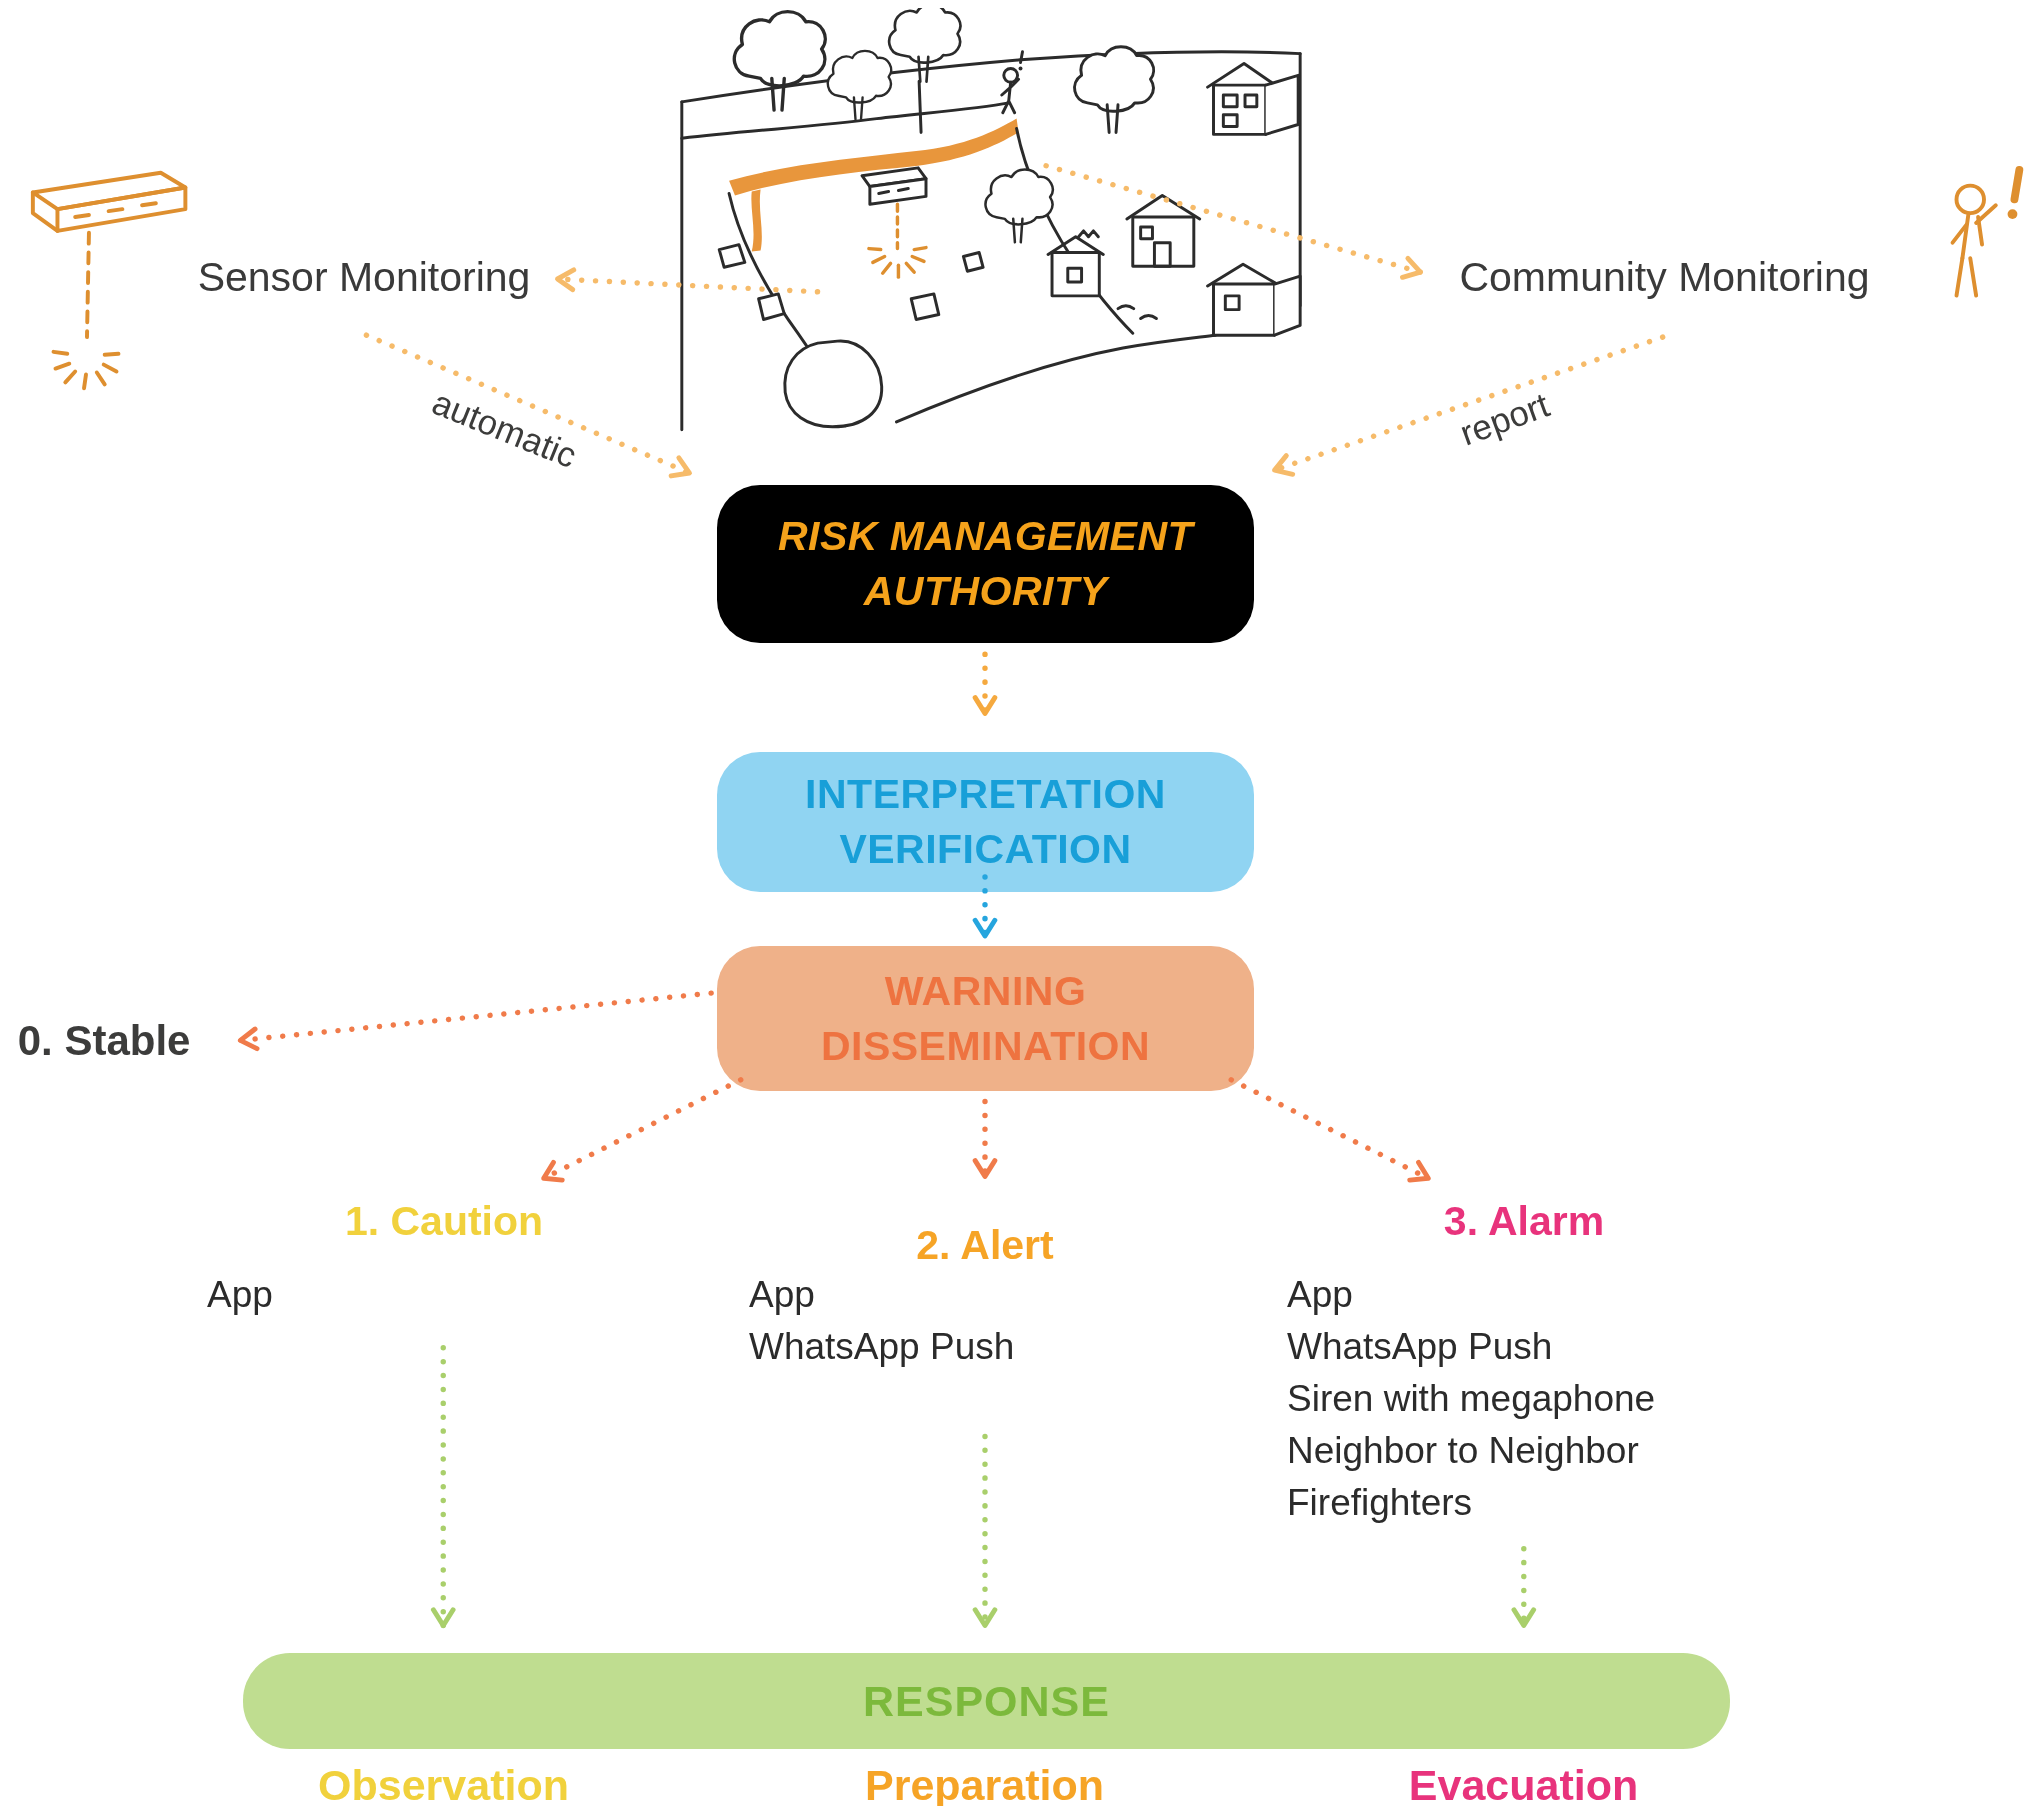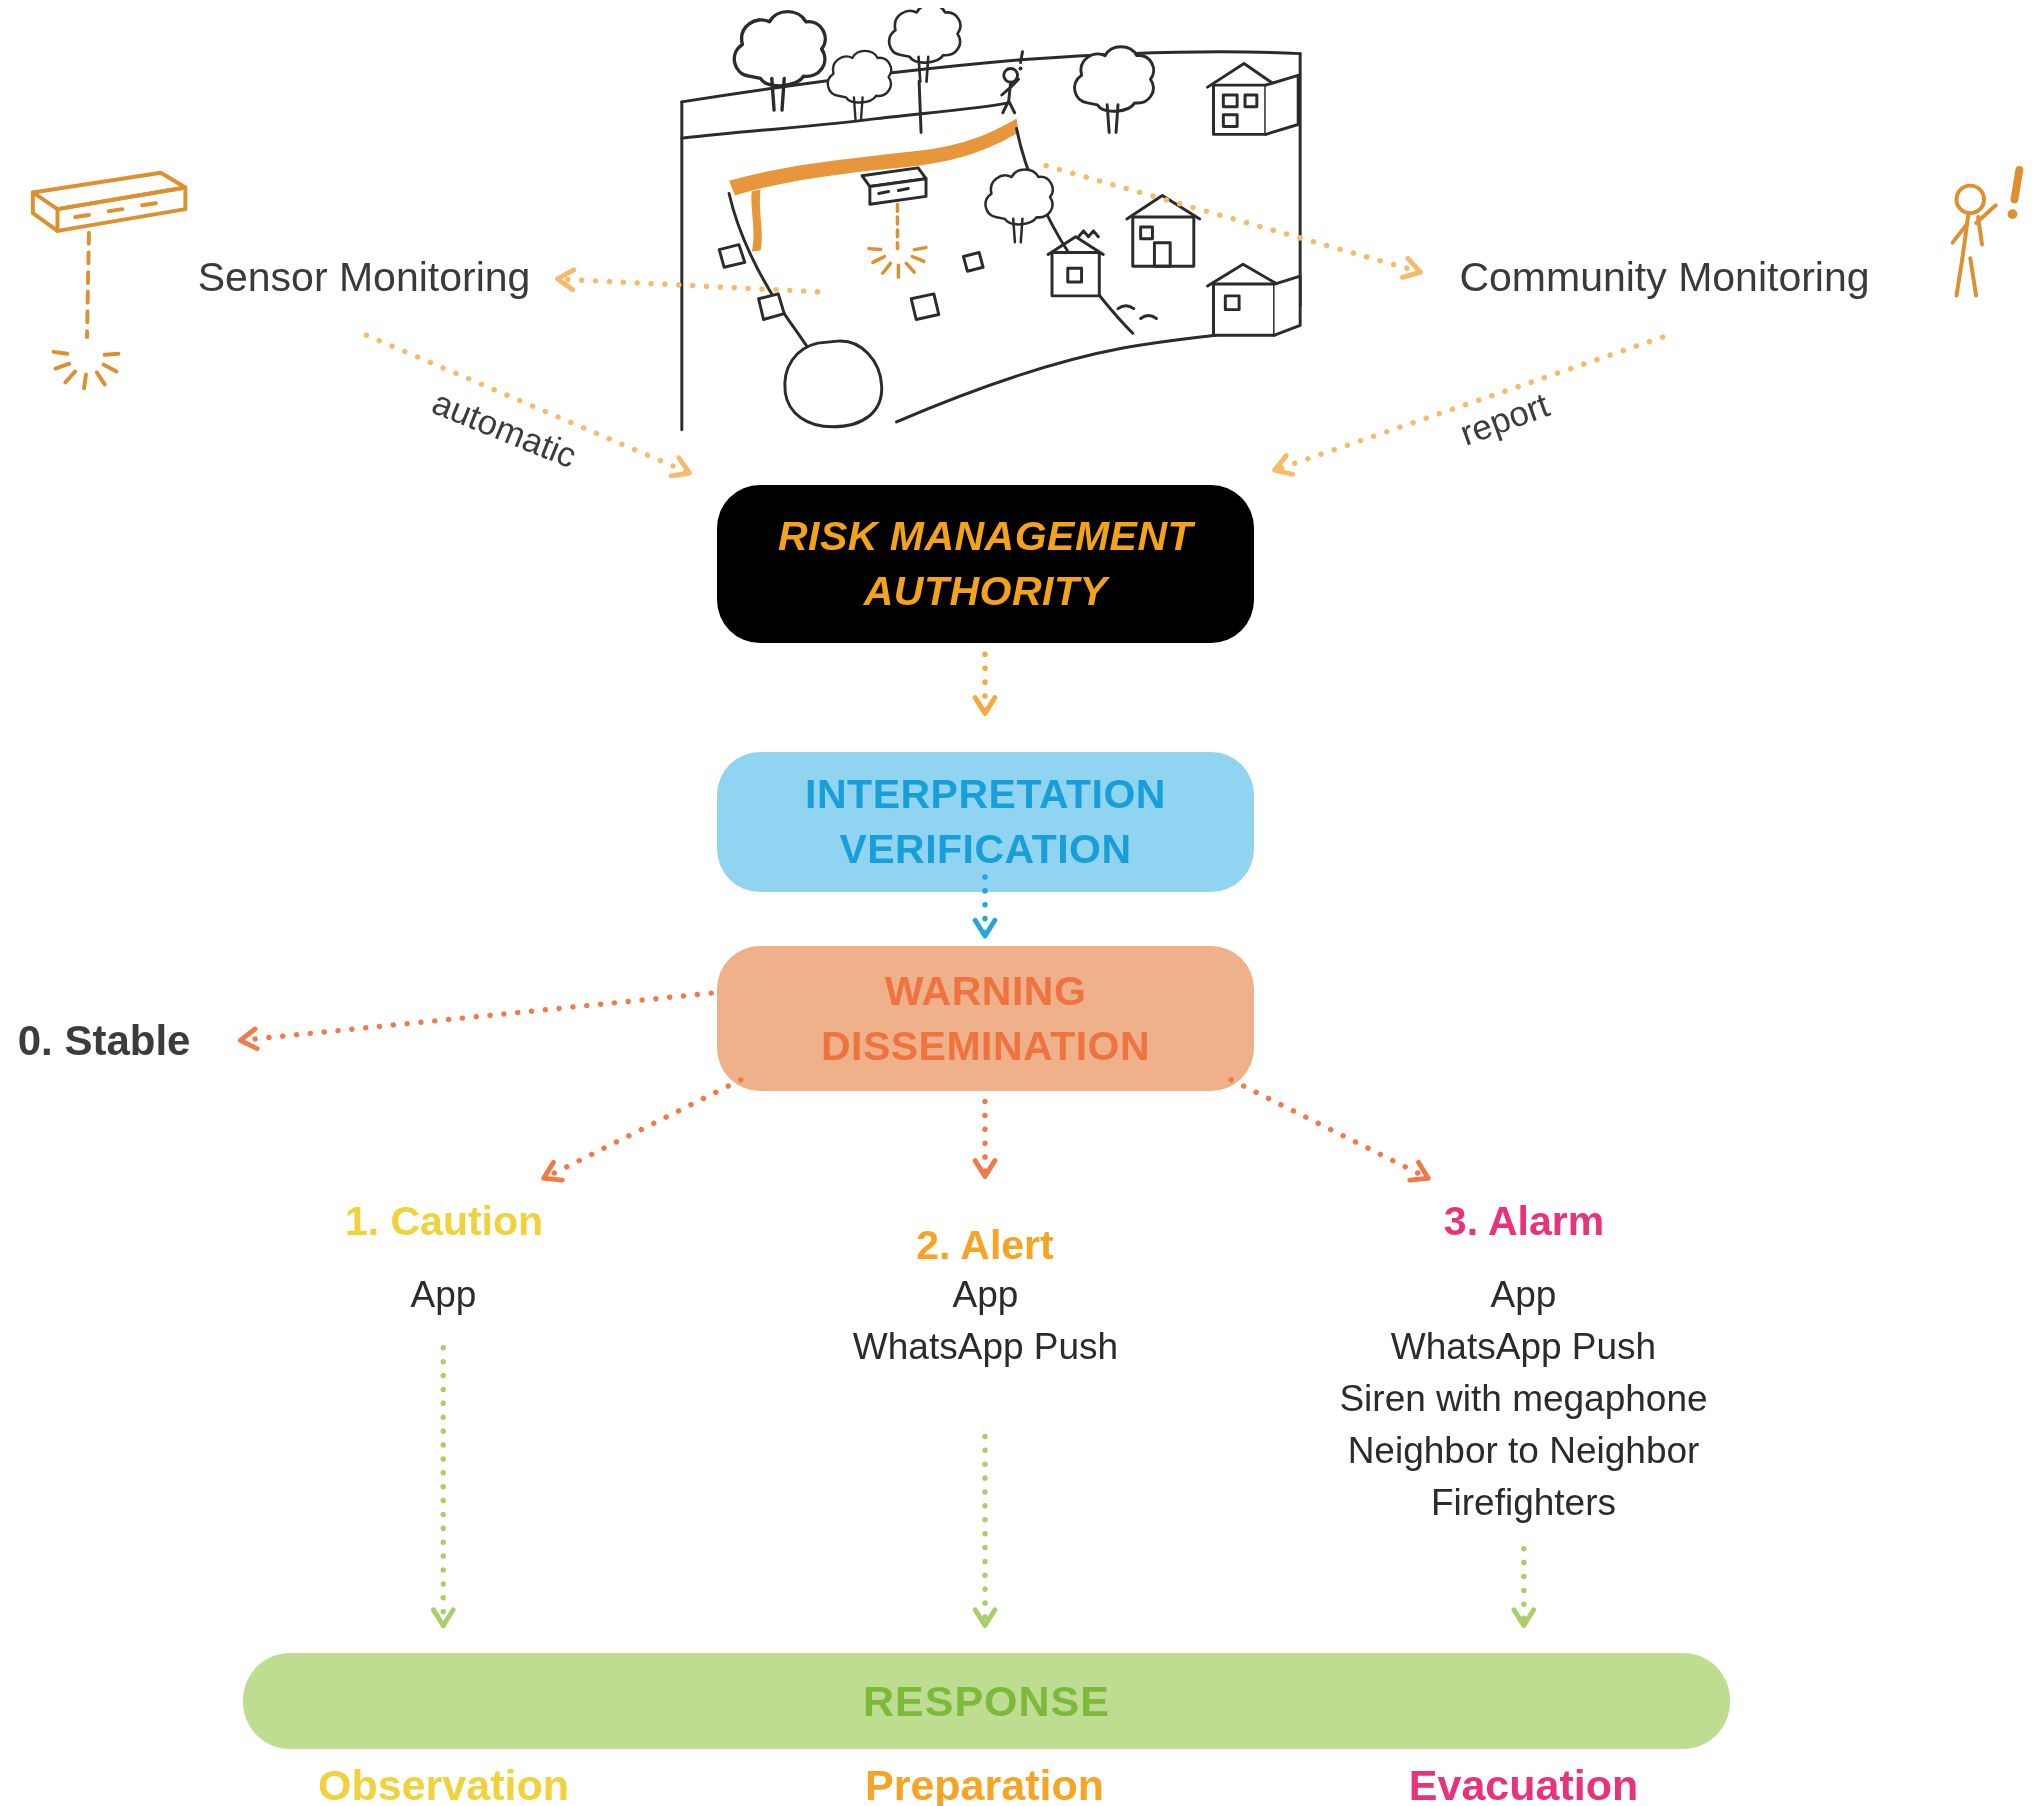--- a/index.html
+++ b/index.html
@@ -21,21 +21,21 @@
   .box-interp { top:752px;  height:140px; background:#90D4F2; color:#189FD8; }
   .box-warn   { top:946px;  height:145px; background:#EFB189; color:#EE7340; }
 
   .stable { position:absolute; left:17.7px; top:1017px; font-size:42px; font-weight:bold; color:#3c3c3b; white-space:nowrap; }
 
   .level-title { position:absolute; width:296px; text-align:center; font-size:41px; font-weight:bold; white-space:nowrap; }
   .lt-caution { left:296px; top:1198px; color:#F1D13C; }
   .lt-alert   { left:837px; top:1194px; color:#F6A426;margin-top:28px; }
   .lt-alarm   { left:1376px; top:1198px; color:#E8337C; }
 
-  .channels { position:absolute; width:473px; text-align:center; font-size:37px; line-height:52px; color:#2b2b2b; }
+  .channels { position:absolute; width:473px; text-align:left; font-size:37px; line-height:52px; color:#2b2b2b; }
   .ch-caution { left:207px; top:1269px; }
   .ch-alert   { left:749px; top:1269px; }
   .ch-alarm   { left:1287px; top:1269px; }
 
   .response-bar { position:absolute; left:243px; top:1653px; width:1487px; height:96px;
                   background:#BFDD90; border-radius:47px; display:flex; align-items:center; justify-content:center;
                   font-size:43px; font-weight:bold; letter-spacing:1px; color:#7CB93C;text-align:right; }
 
   .response-label { position:absolute; top:1761px; width:315px; text-align:center; font-size:43px; font-weight:bold; white-space:nowrap; }
   .rl-obs  { left:286px;  color:#F1D13C; }

